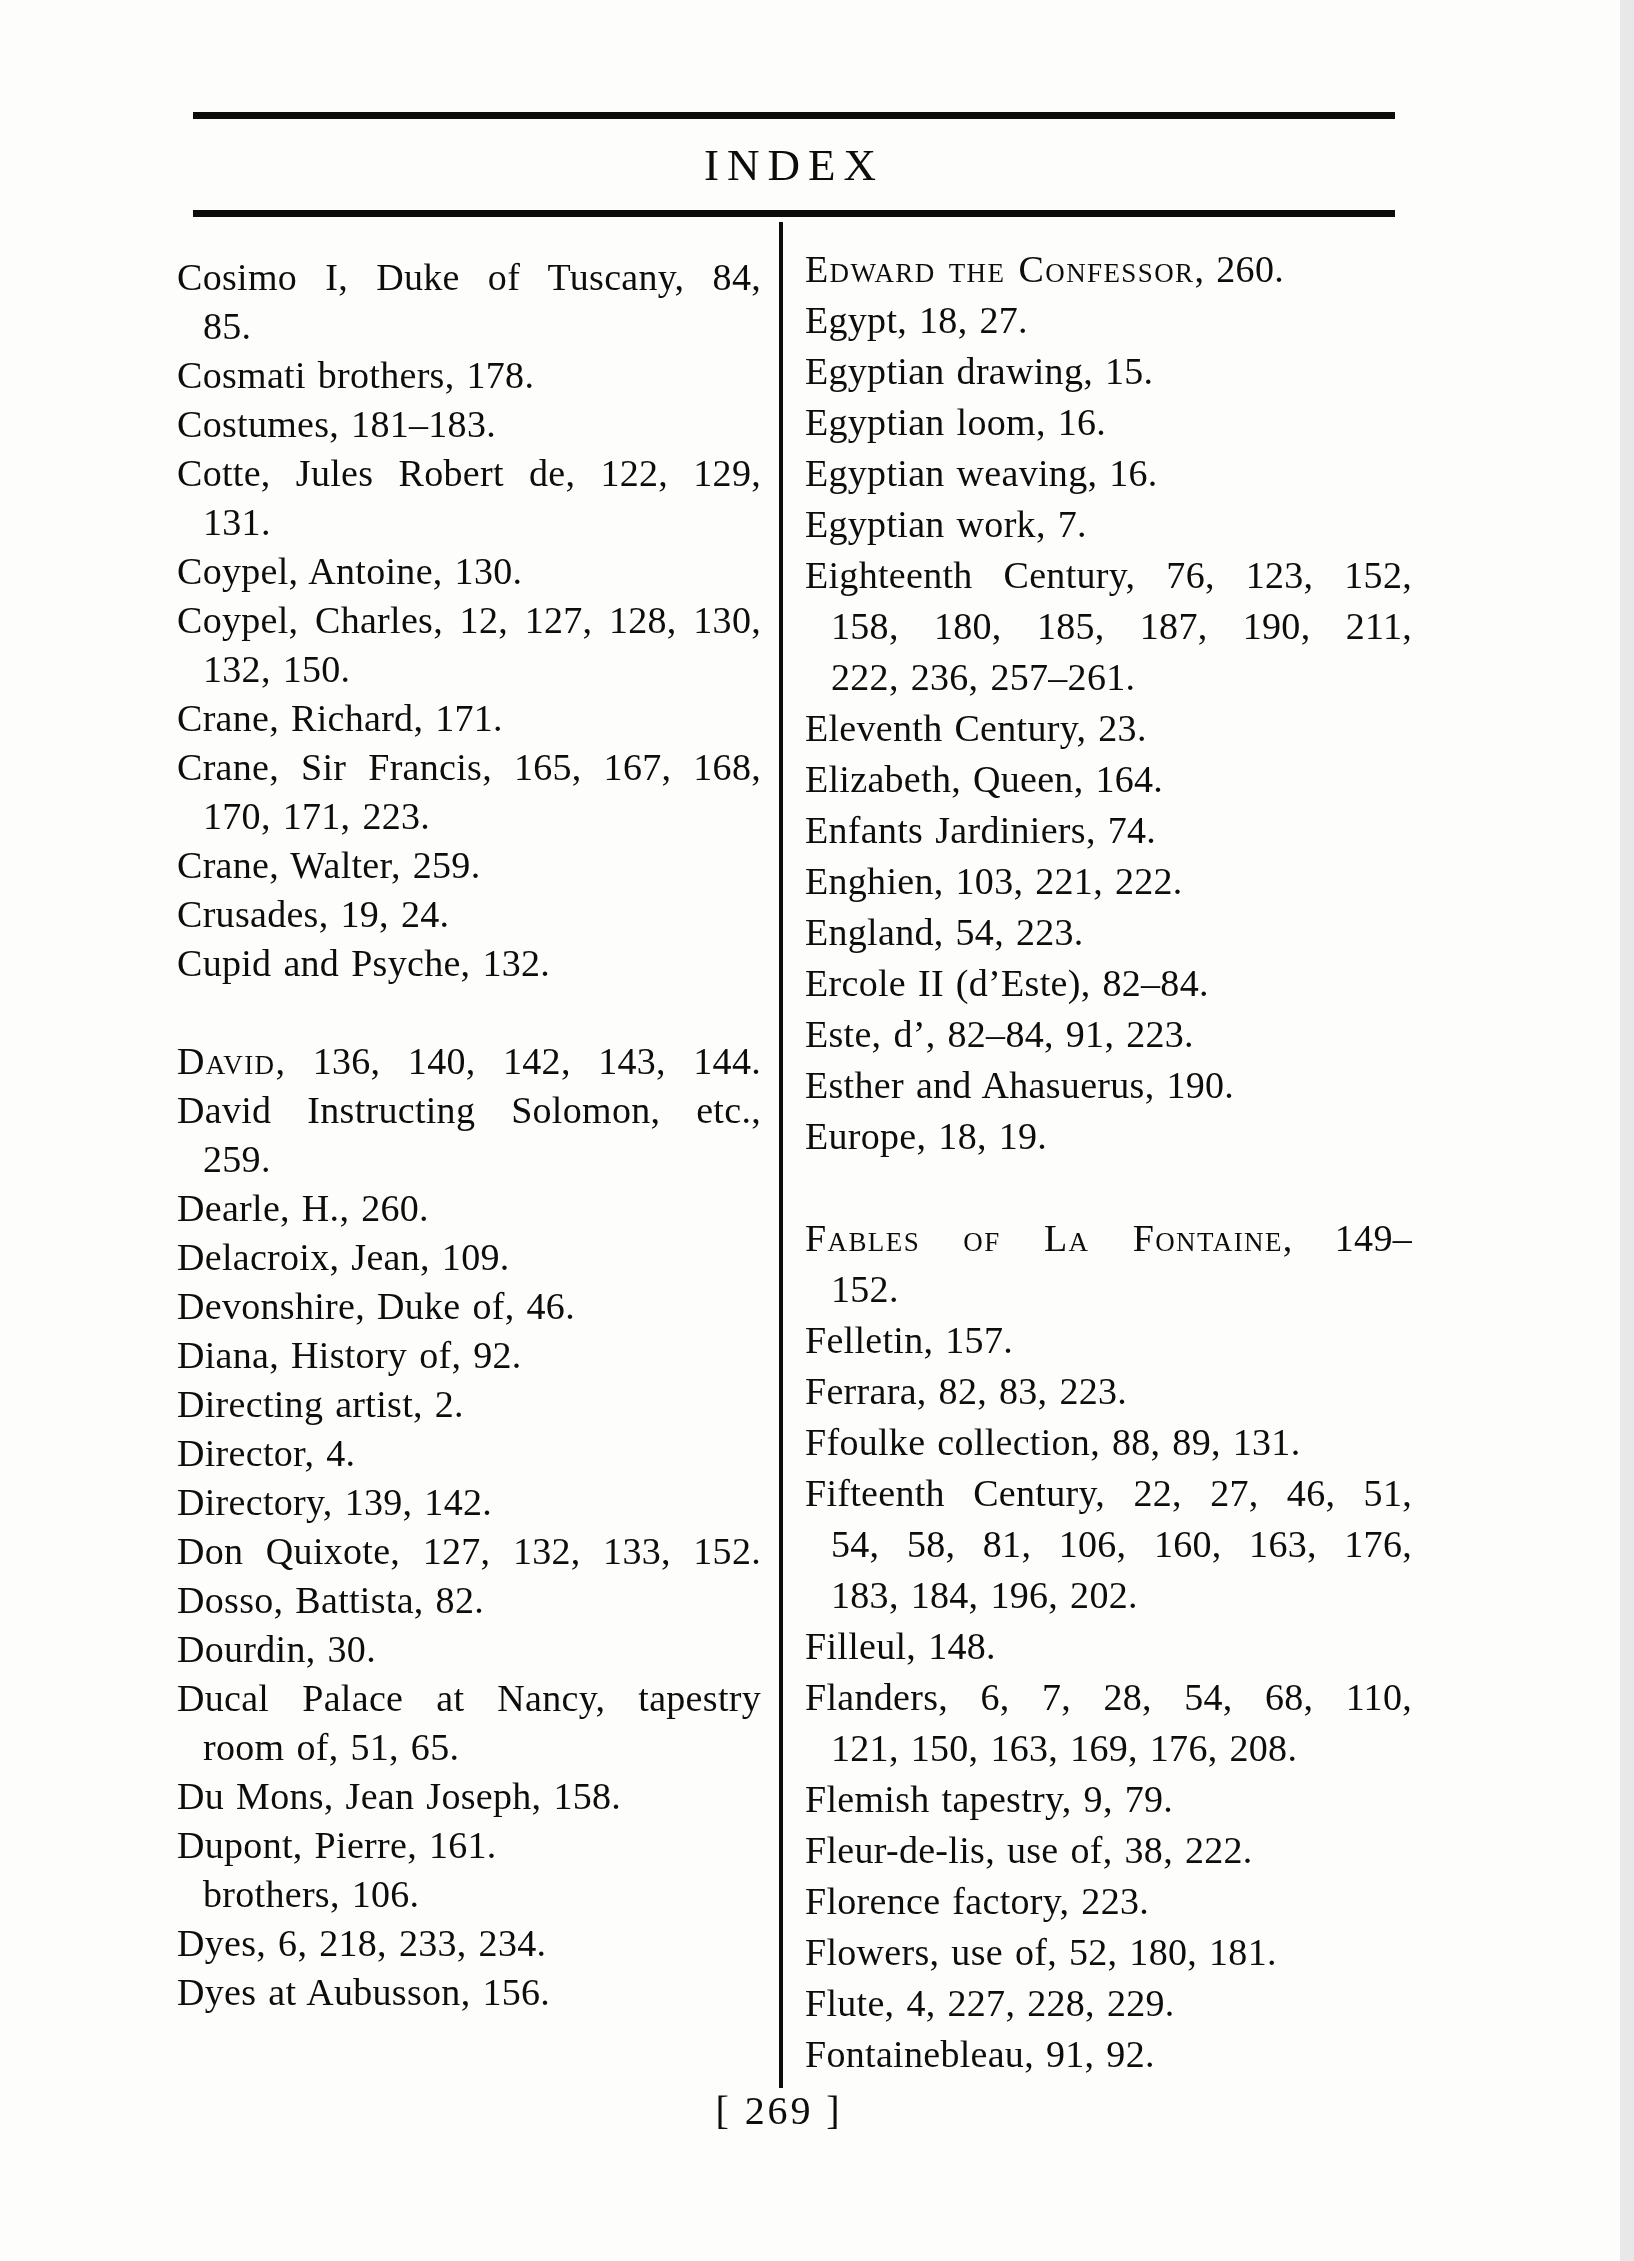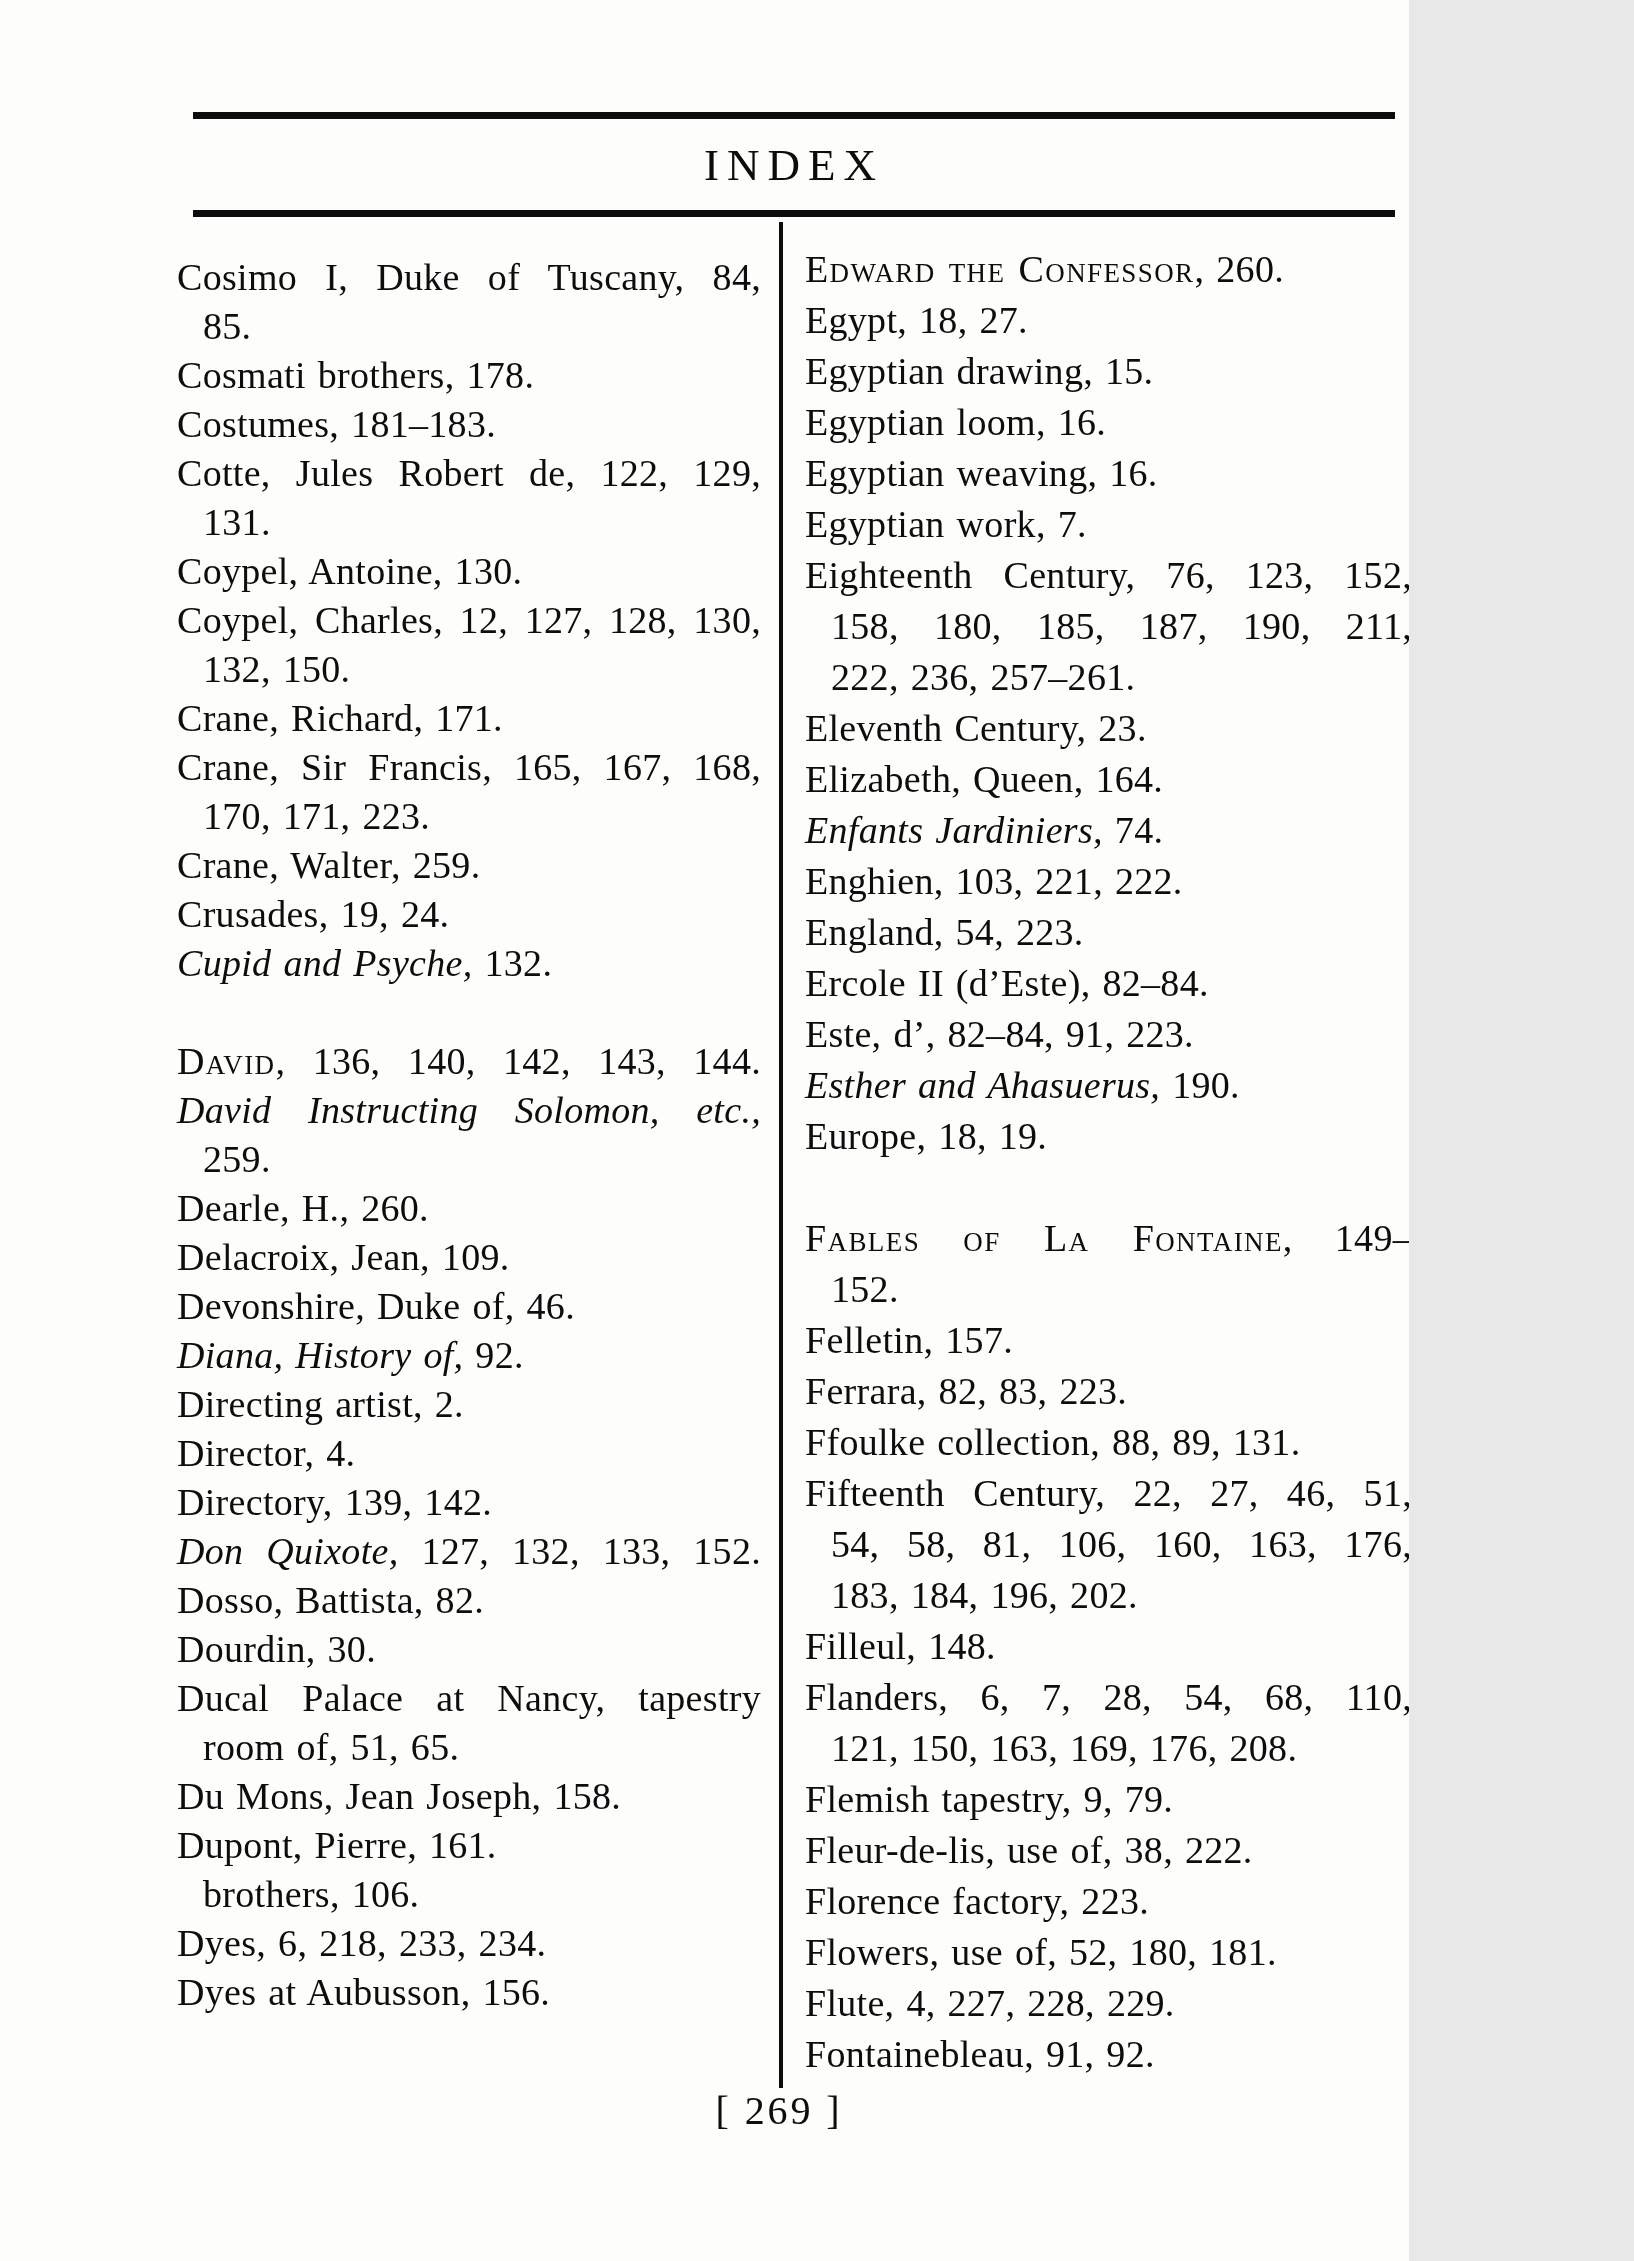--- a/index.html
+++ b/index.html
@@ -1,18 +1,18 @@
 <!DOCTYPE html>
 <html style="font-size:11.6px"><head>
 <meta charset="utf-8">
 <style>
   html,body{margin:0;padding:0;background:#e8e8e8;}
   .page{
     position:relative;
-    width:1409px;height:2261px;
+    width:1620px;height:2261px;
     background:#fdfdfb;
     color:#0d0d0d;
     font-family:"Liberation Serif", serif;
     overflow:hidden;
   }
   .rule{position:absolute;left:193px;width:1202px;background:#0c0c0c;}
   .rule.top{top:112px;height:7.2px;}
   .rule.mid{top:210px;height:6.5px;}
   .page-title{
     position:absolute;top:139px;left:193px;width:1202px;
@@ -26,21 +26,21 @@
   .col{
     position:absolute;top:241px;
     font-size:38px;letter-spacing:0.3px;word-spacing:2.2px;color:#0d0d0d;
   }
   .col.left{left:177px;width:584px;line-height:49px;margin-top:12px;}
   .col.right{left:805px;top:244px;width:607px;line-height:51px;}
   .line{white-space:normal;}
   .line.ind{padding-left:26px;}
   .line.j{text-align:justify;text-align-last:justify;}
   .line.gap::before{content:"\00a0";}
-  .it{font-style:italic;}
+  .it{}
   .sc{font-variant:small-caps;letter-spacing:1.4px;}
   .pagenum{
     position:absolute;top:2087px;left:663px;width:232px;
     text-align:center;font-size:40px;letter-spacing:2.9px;color:#0d0d0d;
   }
 </style>
 </head>
 <body>
 
 <div class="page">

